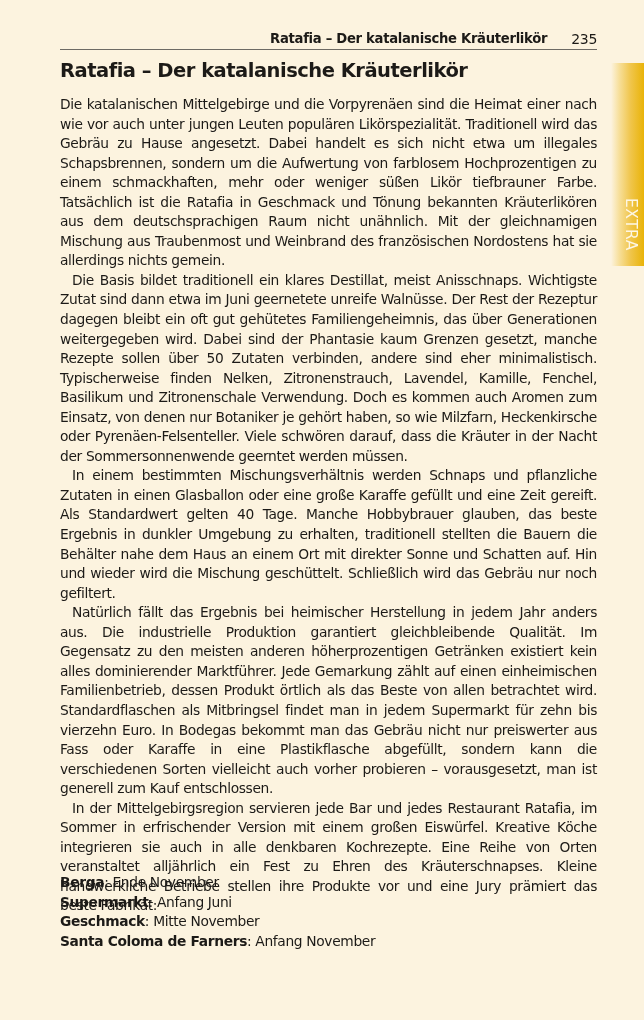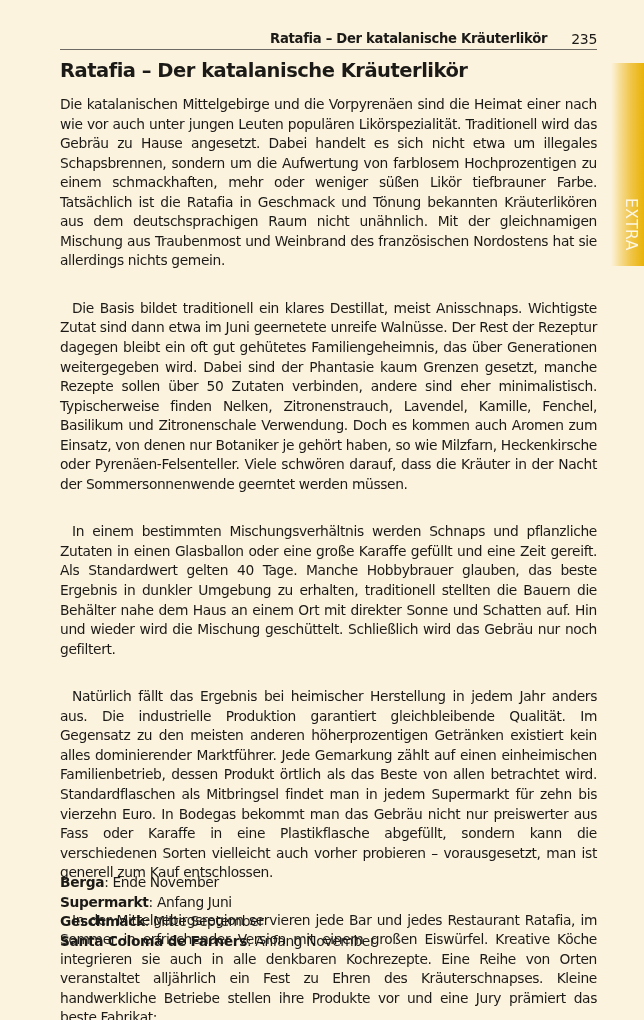--- a/index.html
+++ b/index.html
@@ -34,21 +34,21 @@
     display:block; white-space:nowrap;
     font-size:15.5px; letter-spacing:0.5px; color:#fdf6e4; font-weight:normal;
     width:auto;
   }
   .body-text {
     position:absolute; left:60px; top:95px; width:537px;
     font-size:13.8px; line-height:19.55px; letter-spacing:-0.35px;
     text-align:justify;
   }
   .body-text p { margin:0; text-indent:0; }
-  .body-text p.indent { text-indent:12px;margin-top:28px; }
+  .body-text p.indent { text-indent:12px; }
   .dates {
     position:absolute; left:60px; top:873px; width:400px;
     font-size:13.8px; line-height:19.6px; letter-spacing:-0.35px;
   }
   .dates div { white-space:nowrap; }
   .dates b { font-weight:bold; }
 </style>
 </head>
 <body>
 
@@ -67,15 +67,15 @@
   <p>Die katalanischen Mittelgebirge und die Vorpyrenäen sind die Heimat einer nach wie vor auch unter jungen Leuten populären Likörspezialität. Traditionell wird das Gebräu zu Hause angesetzt. Dabei handelt es sich nicht etwa um illegales Schapsbrennen, sondern um die Aufwertung von farblosem Hochprozentigen zu einem schmackhaften, mehr oder weniger süßen Likör tiefbrauner Farbe. Tatsächlich ist die Ratafia in Geschmack und Tönung bekannten Kräuterlikören aus dem deutschsprachigen Raum nicht unähnlich. Mit der gleichnamigen Mischung aus Traubenmost und Weinbrand des französischen Nordostens hat sie allerdings nichts gemein.</p>
   <p class="indent">Die Basis bildet traditionell ein klares Destillat, meist Anisschnaps. Wichtigste Zutat sind dann etwa im Juni geernetete unreife Walnüsse. Der Rest der Rezeptur dagegen bleibt ein oft gut gehütetes Familiengeheimnis, das über Generationen weitergegeben wird. Dabei sind der Phantasie kaum Grenzen gesetzt, manche Rezepte sollen über 50 Zutaten verbinden, andere sind eher minimalistisch. Typischerweise finden Nelken, Zitronenstrauch, Lavendel, Kamille, Fenchel, Basilikum und Zitronenschale Verwendung. Doch es kommen auch Aromen zum Einsatz, von denen nur Botaniker je gehört haben, so wie Milzfarn, Heckenkirsche oder Pyrenäen-Felsenteller. Viele schwören darauf, dass die Kräuter in der Nacht der Sommersonnenwende geerntet werden müssen.</p>
   <p class="indent">In einem bestimmten Mischungsverhältnis werden Schnaps und pflanzliche Zutaten in einen Glasballon oder eine große Karaffe gefüllt und eine Zeit gereift. Als Standardwert gelten 40 Tage. Manche Hobbybrauer glauben, das beste Ergebnis in dunkler Umgebung zu erhalten, traditionell stellten die Bauern die Behälter nahe dem Haus an einem Ort mit direkter Sonne und Schatten auf. Hin und wieder wird die Mischung geschüttelt. Schließlich wird das Gebräu nur noch gefiltert.</p>
   <p class="indent">Natürlich fällt das Ergebnis bei heimischer Herstellung in jedem Jahr anders aus. Die industrielle Produktion garantiert gleichbleibende Qualität. Im Gegensatz zu den meisten anderen höherprozentigen Getränken existiert kein alles dominierender Marktführer. Jede Gemarkung zählt auf einen einheimischen Familienbetrieb, dessen Produkt örtlich als das Beste von allen betrachtet wird. Standardflaschen als Mitbringsel findet man in jedem Supermarkt für zehn bis vierzehn Euro. In Bodegas bekommt man das Gebräu nicht nur preiswerter aus Fass oder Karaffe in eine Plastikflasche abgefüllt, sondern kann die verschiedenen Sorten vielleicht auch vorher probieren – vorausgesetzt, man ist generell zum Kauf entschlossen.</p>
   <p class="indent">In der Mittelgebirgsregion servieren jede Bar und jedes Restaurant Ratafia, im Sommer in erfrischender Version mit einem großen Eiswürfel. Kreative Köche integrieren sie auch in alle denkbaren Kochrezepte. Eine Reihe von Orten veranstaltet alljährlich ein Fest zu Ehren des Kräuterschnapses. Kleine handwerkliche Betriebe stellen ihre Produkte vor und eine Jury prämiert das beste Fabrikat:</p>
 </div>
 
 <div class="dates">
   <div><b>Berga</b><span>: </span><span>Ende November</span></div>
   <div><b>Supermarkt</b><span>: </span><span>Anfang Juni</span></div>
-  <div><b>Geschmack</b><span>: </span><span>Mitte September</span></div>
+  <div><b>Geschmack</b><span>: </span><span>Mitte November</span></div>
   <div><b>Santa Coloma de Farners</b><span>: </span><span>Anfang November</span></div>
 </div>
 
 </body></html>

